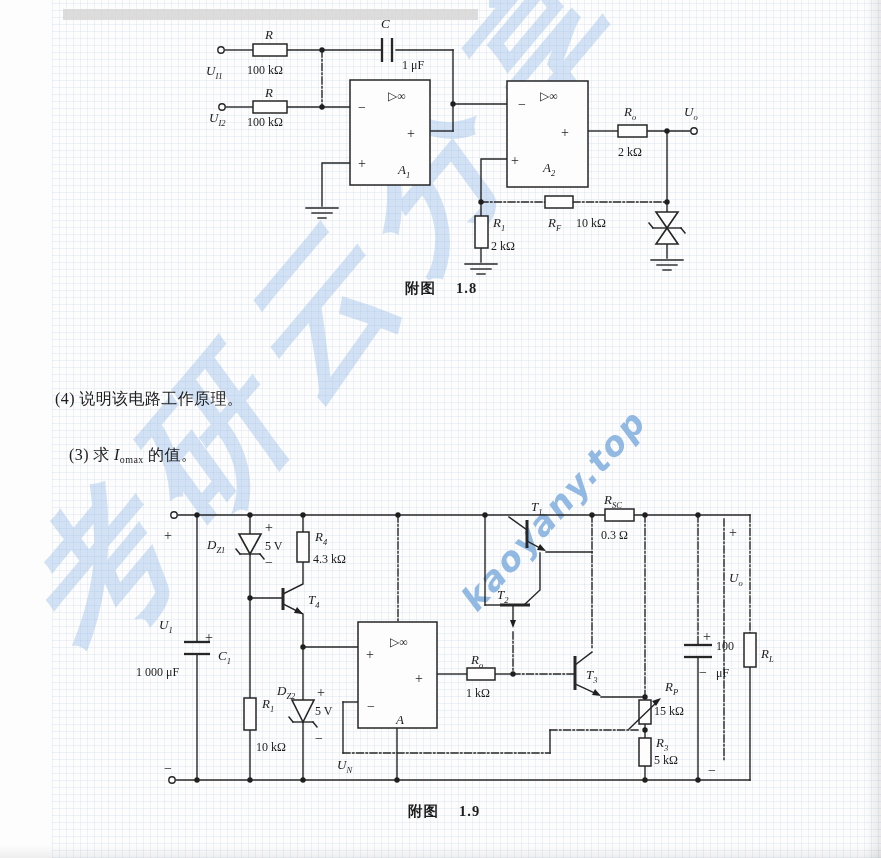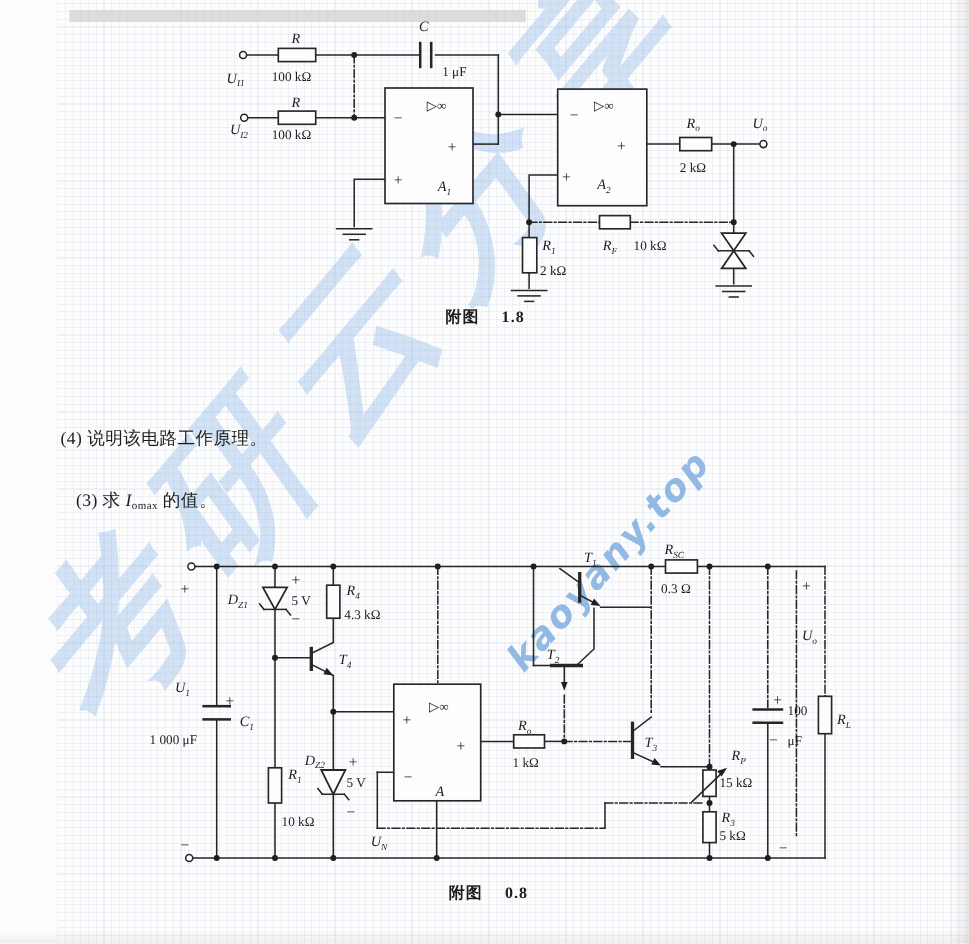--- a/index.html
+++ b/index.html
@@ -341,18 +341,18 @@
     <text class="val" x="716" y="650">100</text>
     <text class="pm" x="699" y="677">−</text>
     <text class="val" x="716" y="677">μF</text>
     <text class="sym" x="761" y="658"><tspan>R</tspan><tspan class="sb" dy="3.5">L</tspan></text>
     <text class="sym" x="665" y="691"><tspan>R</tspan><tspan class="sb" dy="3.5">P</tspan></text>
     <text class="val" x="654" y="715">15 kΩ</text>
     <text class="sym" x="656" y="747"><tspan>R</tspan><tspan class="sb" dy="3.5">3</tspan></text>
     <text class="val" x="654" y="764">5 kΩ</text>
   </svg>
   <div class="caption" style="left:408px;top:802px">
-    <span>附图</span><span class="num">0.8</span>
+    <span>附图</span><span class="num">1.9</span>
   </div>
 
   <div class="edge-right"></div>
   <div class="edge-bottom"></div>
 </div>
 
 </body></html>

